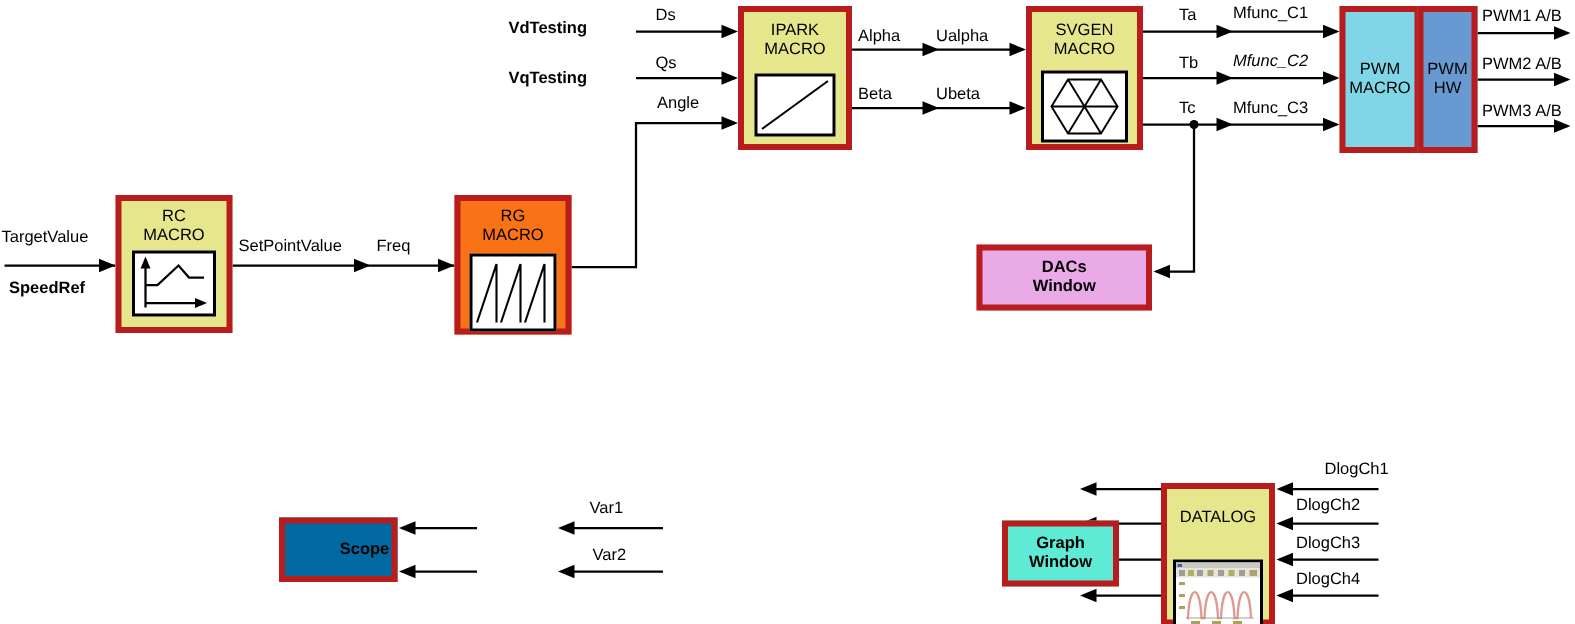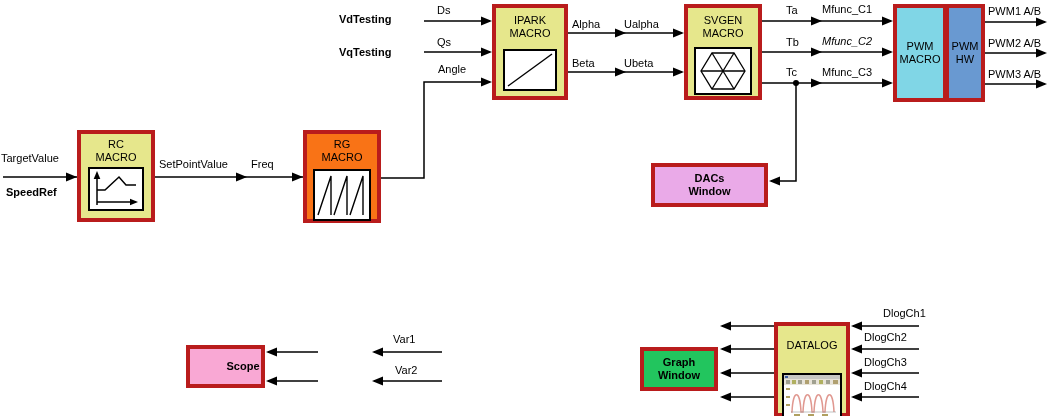--- a/index.html
+++ b/index.html
@@ -198,26 +198,26 @@
   <div class="block centered" id="pwmhw" style="background: rgb(105, 153, 209);">
     <div class="title">PWM
 HW</div>
   </div>
 
   <div class="block centered" id="watch" style="background: rgb(234, 170, 232);">
     <div class="title bold">DACs
 Window</div>
   </div>
 
-  <div class="block centered" id="scope" style="background: #f9a8d4; padding-left: 35px;">
+  <div class="block centered" id="scope" style="background: #0369a1; padding-left: 35px;">
     <div class="title bold">Scope</div>
   </div>
 
 
-  <div class="block centered" id="graph" style="background: #22c55e;">
+  <div class="block centered" id="graph" style="background: #5eead4; margin-left: 28px;">
     <div class="title bold">Graph
 Window</div>
   </div>
 
   <div class="block" id="datalog" style="background: rgb(230, 231, 140);">
     <div class="title">DATALOG</div>
     <div class="iconbox" style="border-width:2px;">
       <svg width="56" height="43" viewBox="0 0 56 43">
         <rect x="0" y="0" width="56" height="43" fill="#ffffff"></rect>
         <rect x="0" y="0" width="56" height="4" fill="#c8c8c4"></rect>

